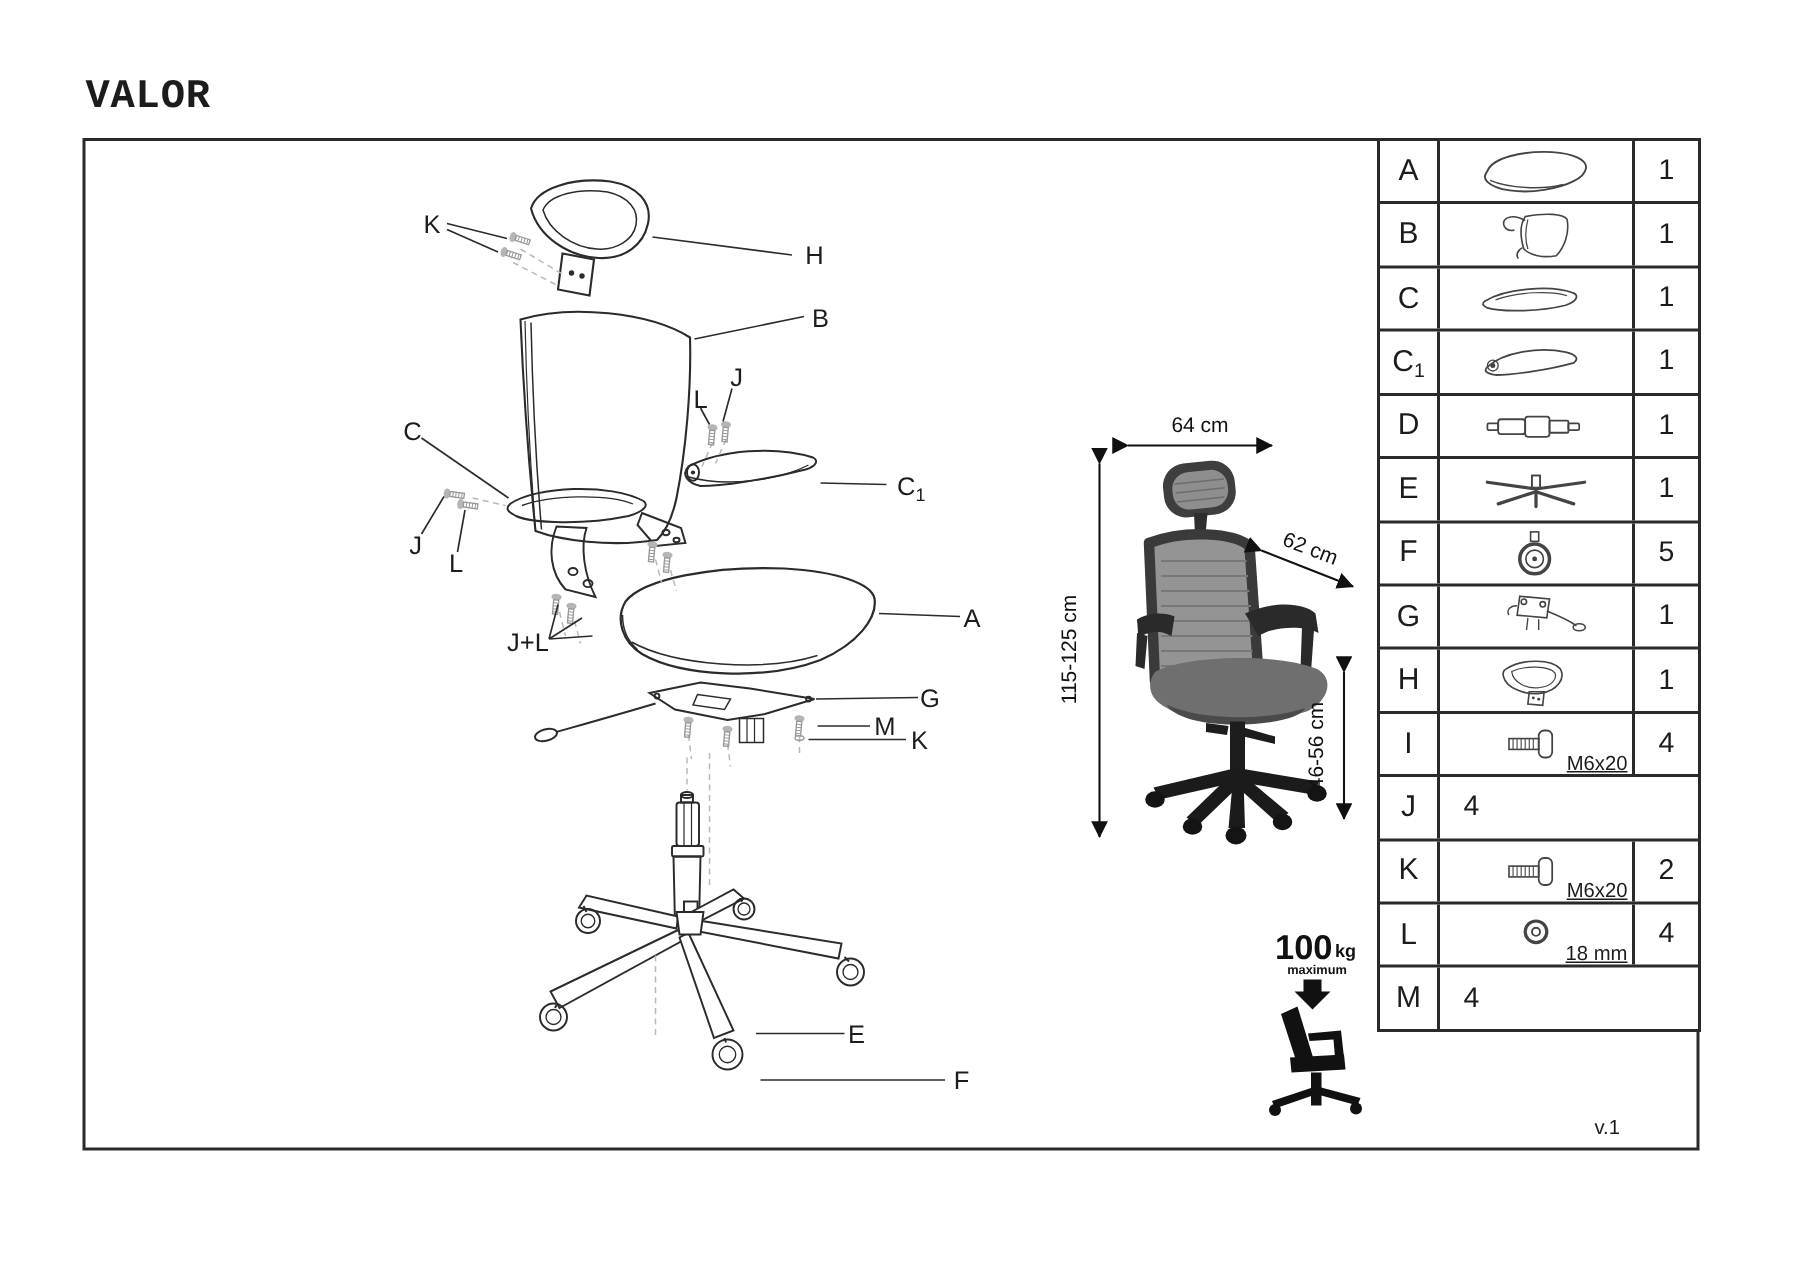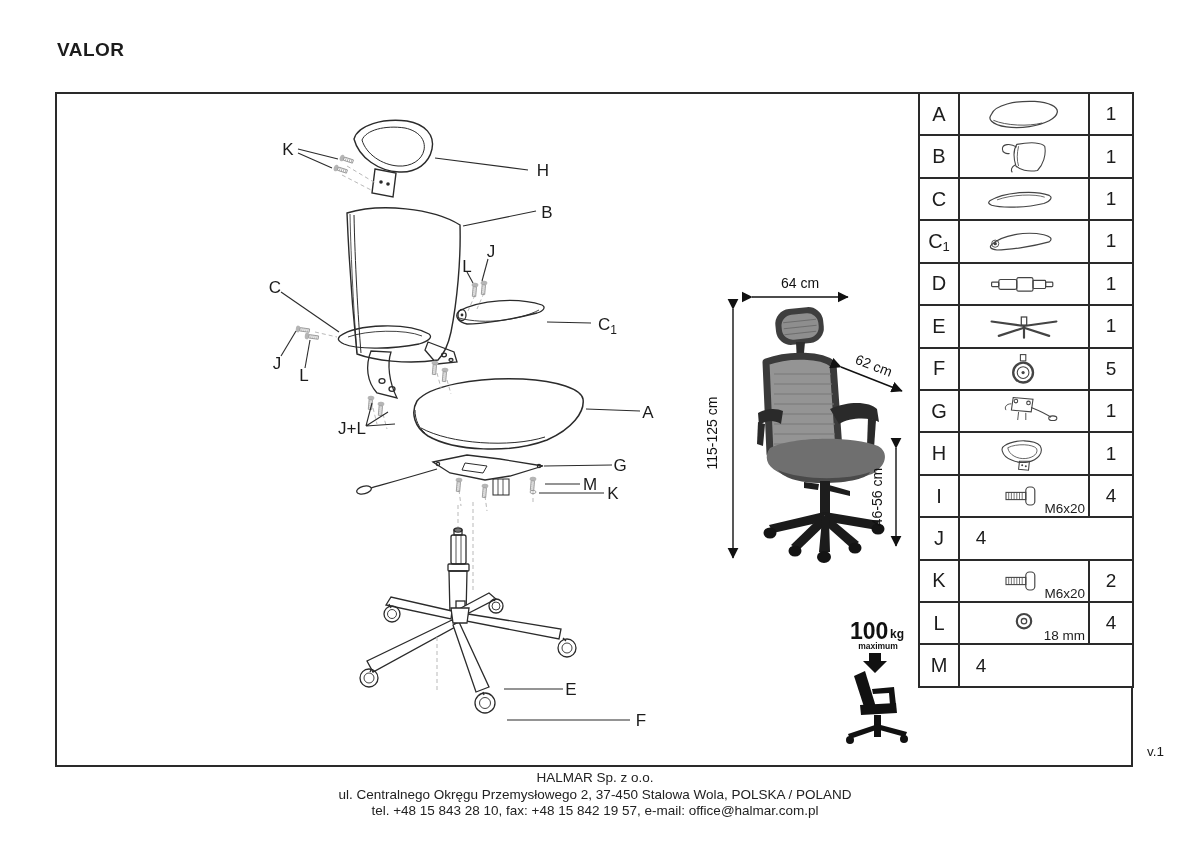--- a/index.html
+++ b/index.html
@@ -1,34 +1,34 @@
 <!DOCTYPE html>
 <html><head>
 <meta charset="utf-8">
 <style>
   html,body{margin:0;padding:0;background:#e8e8e8;}
   #page{position:relative;width:1200px;height:848px;background:#ffffff;
         font-family:"Liberation Sans",sans-serif;color:#1c1c1c;overflow:hidden;}
-  #title{position:absolute;left:57px;top:39px;font-size:19px;font-weight:bold;letter-spacing:.5px;}
+  #title{position:absolute;left:57px;top:50px;font-size:27px;font-weight:bold;letter-spacing:.5px;font-family:Liberation Mono, monospace;}
   #mainbox{position:absolute;left:55px;top:92px;width:1078px;height:675px;border:2px solid #2a2a2a;box-sizing:border-box;}
   
   #ptable{position:absolute;left:918px;top:92px;width:216px;height:596px;border:2px solid #2a2a2a;
           box-sizing:border-box;display:flex;flex-direction:column;background:#fff;}
   .trow{flex:1;display:flex;border-bottom:2px solid #2a2a2a;}
   .trow:last-child{border-bottom:none;}
   .cell{display:flex;align-items:center;justify-content:center;box-sizing:border-box;}
   .c-letter{width:40px;border-right:2px solid #2a2a2a;font-size:20px;}
   .c-letter .sub{font-size:13px;align-self:flex-end;margin-bottom:8px;}
   .c-icon{flex:1;border-right:2px solid #2a2a2a;position:relative;}
   .c-qty{width:42px;font-size:19px;}
-  .spec{position:absolute;right:3px;bottom:0px;font-size:13.5px;}
+  .spec{position:absolute;right:3px;bottom:0px;font-size:13.5px;text-decoration:underline;}
   .picon{width:100px;height:36px;}
   
   #footer{position:absolute;left:0;top:770px;width:1190px;text-align:center;font-size:13.5px;line-height:16.5px;color:#222;}
-  #version{position:absolute;left:1076px;top:744px;width:88px;text-align:right;font-size:13.5px;}
+  #version{position:absolute;left:992px;top:744px;width:88px;text-align:right;font-size:13.5px;}
   svg{position:absolute;}
   text{font-family:"Liberation Sans",sans-serif;}
 </style>
 </head>
 <body>
 
 <div id="page">
 
   <div id="title">VALOR</div>
   <div id="mainbox"></div>
@@ -511,19 +511,14 @@
       <div class="cell c-letter">
           <span>M</span>
           <span class="sub"></span>
         </div>
       <div class="cell c-qty">4</div>
     </div>
   </div>
 
   <div id="version">v.1</div>
 
-  <div id="footer">
-    <div>HALMAR Sp. z o.o.</div>
-    <div>ul. Centralnego Okręgu Przemysłowego 2, 37-450 Stalowa Wola, POLSKA / POLAND</div>
-    <div>tel. +48 15 843 28 10, fax: +48 15 842 19 57, e-mail: office@halmar.com.pl</div>
-  </div>
 
 </div>
 
 </body></html>

